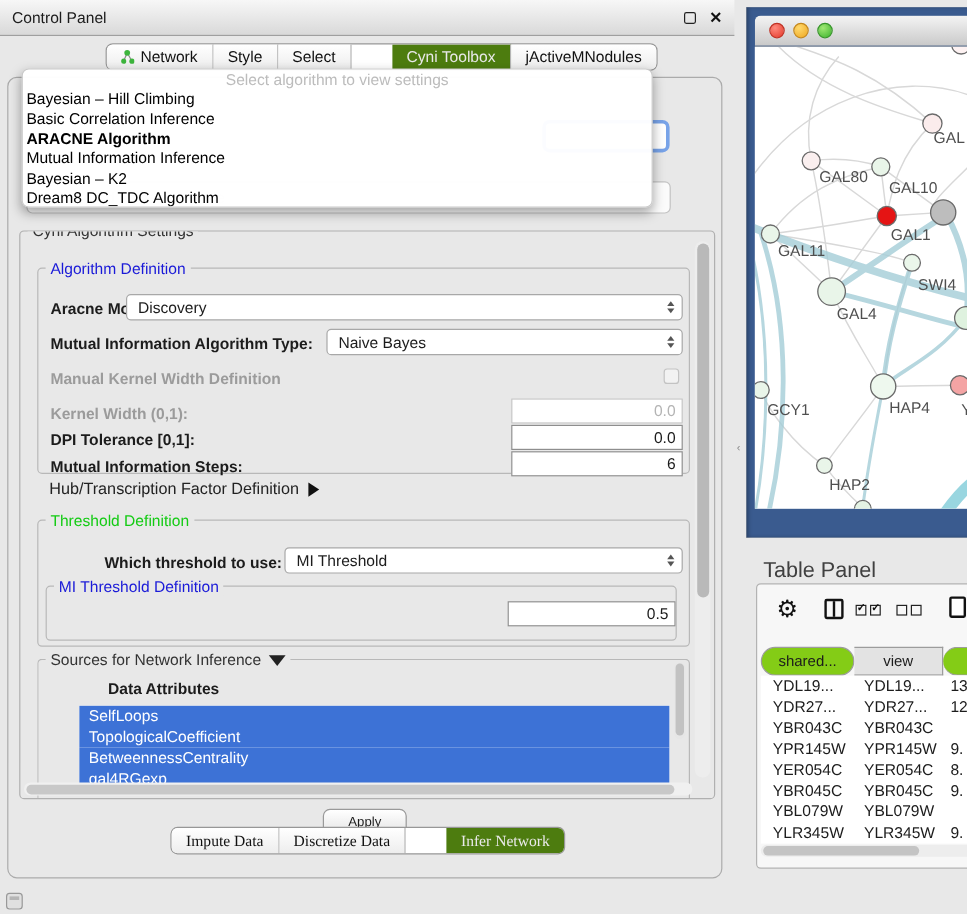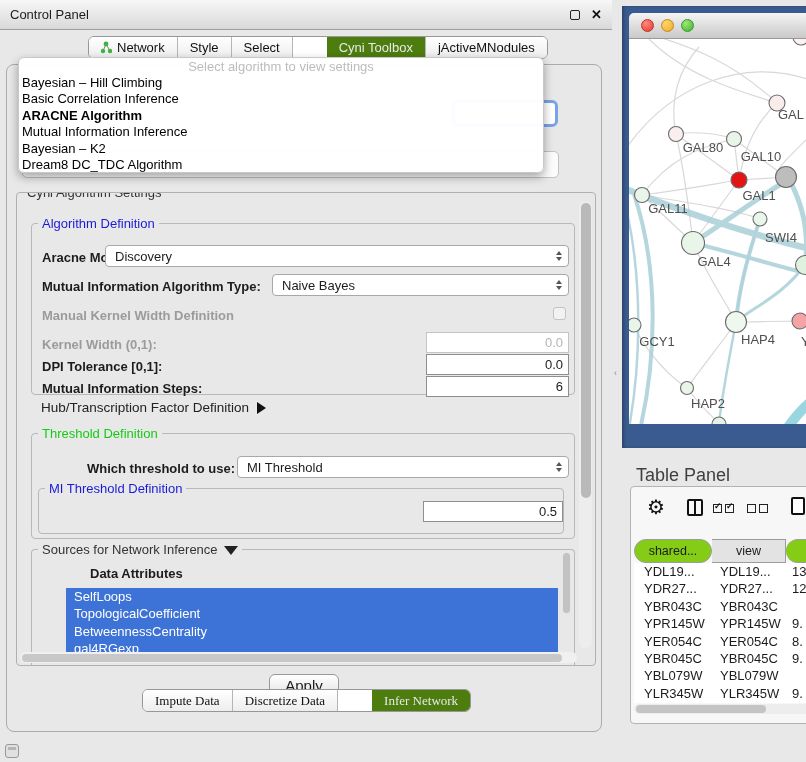--- a/index.html
+++ b/index.html
@@ -73,21 +73,21 @@
     border-bottom:6px solid transparent; border-left:9px solid #111; vertical-align:-2px; margin-left:8px; }
   .arrow-down { display:inline-block; width:0; height:0; border-left:7px solid transparent;
     border-right:7px solid transparent; border-top:9px solid #222; vertical-align:-1px; margin-left:6px; }
   #attr-list { position:absolute; left:34px; top:38px; width:492px; height:70px; overflow:hidden; background:#fff; }
   .attr-item { height:17.4px; line-height:17.4px; background:#3d72d6; color:#fff; font-size:13px; padding-left:8px; }
   #attr-scroll { position:absolute; right:3px; top:2px; width:9px; height:64px; background:#e6e6e6; border-radius:5px; }
   #attr-scroll .thumb { position:absolute; left:1px; top:1px; width:7px; height:60px; background:#c2c2c2; border-radius:4px; }
 
   #apply-btn { position:absolute; left:269px; top:674px; width:70px; height:23px;
     background:linear-gradient(#ffffff,#e3e3e3); border:1px solid #999; border-radius:6px;
-    font-size:15px; text-align:center; line-height:21px; }
+    font-size:11px; text-align:center; line-height:21px; }
 
   
   #splitter-mark { position:absolute; left:614px; top:368px; width:5px; height:9px; color:#8a8a8a; font-size:9px; }
   #net-window { position:absolute; left:622px; top:6px; width:192px; height:442px; background:#3a5b8f;
     box-shadow:inset 2px 0 3px rgba(0,0,0,0.25); }
   #net-titlebar { position:absolute; left:7px; top:7px; right:0; height:26px;
     background:linear-gradient(#f4f4f4,#c9c9c9); border-top-left-radius:5px; border-bottom:1px solid #9a9a9a;
     display:flex; align-items:center; padding-left:12px; }
   .light { width:13px; height:13px; border-radius:50%; margin-right:7px; }
   .l-red { background:radial-gradient(circle at 35% 30%, #ff8a7d, #e33a2c); border:1px solid #c03326; }

